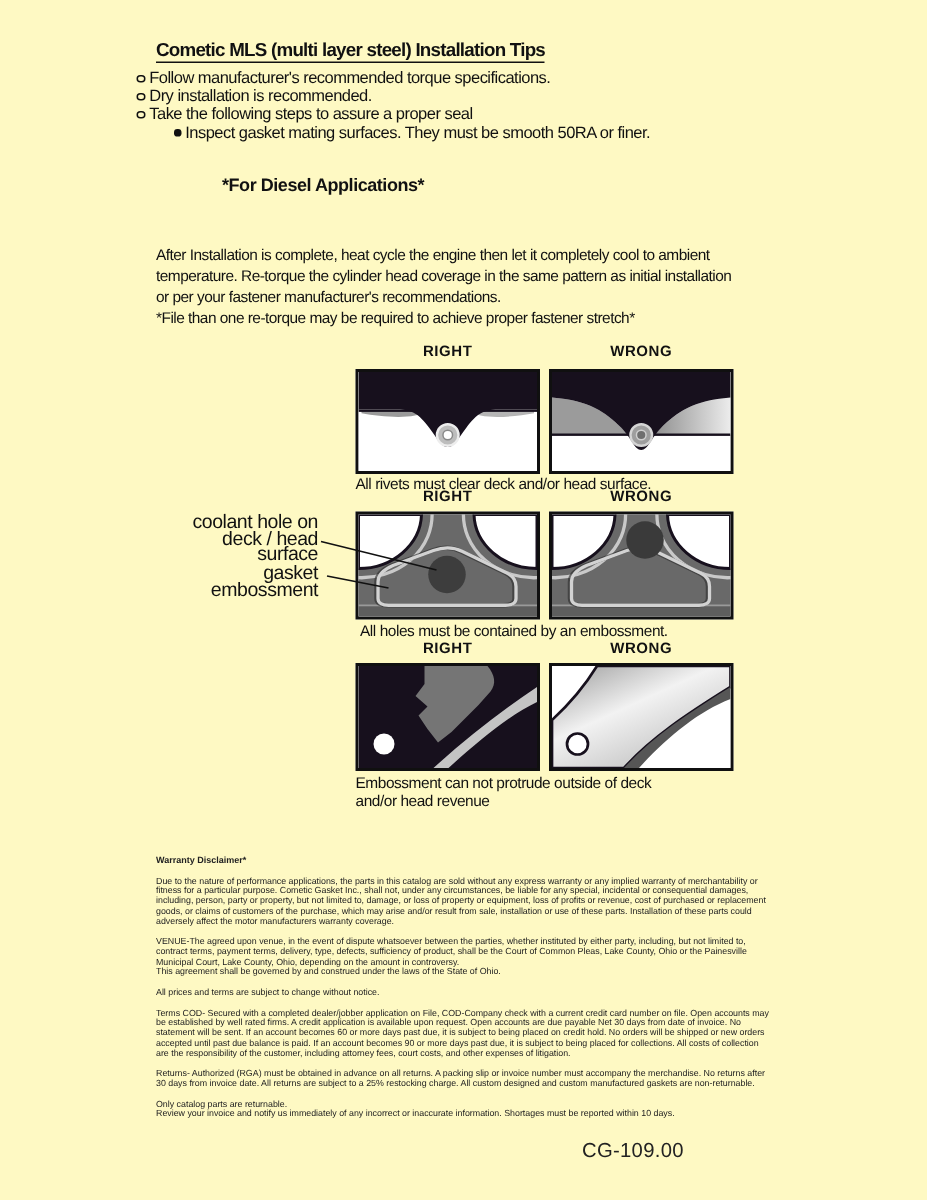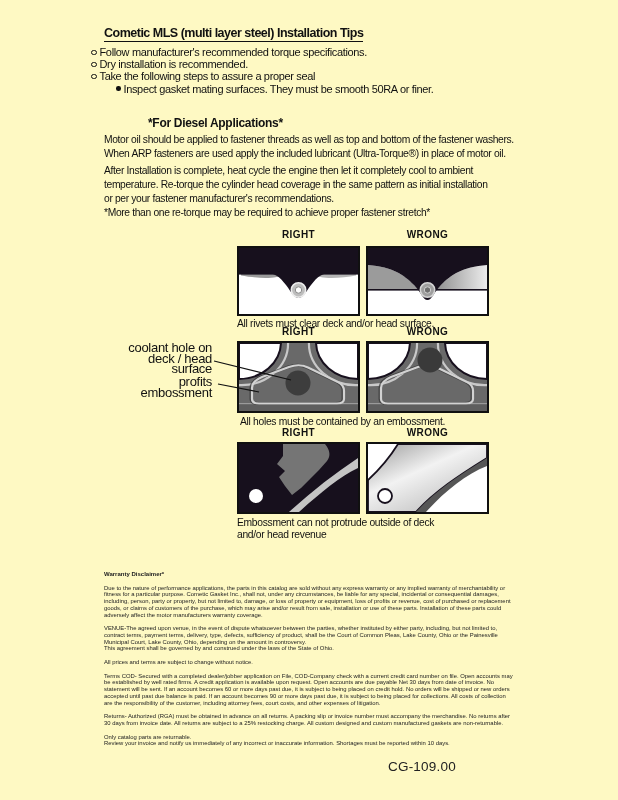--- a/index.html
+++ b/index.html
@@ -48,26 +48,24 @@
   <div class="brow" style="left:91px;top:70px">
     <span class="dot-o"></span>
     <span class="txt">Take the following steps to assure a proper seal</span>
   </div>
   <div class="brow" style="left:116px;top:83px">
     <span class="dot-f"></span>
     <span class="txt">Inspect gasket mating surfaces.  They must be smooth 50RA or finer.</span>
   </div>
 
   <div class="diesel-h">*For Diesel Applications*</div>
-  <div class="para body-txt" style="top:133px">Motor oil should be applied to fastener threads as well as top and bottom of the fastener washers.
-When ARP fasteners are used apply the included lubricant (Ultra-Torque®) in place of motor oil.</div>
   <div class="para body-txt" style="top:164px">After Installation is complete, heat cycle the engine then let it completely cool to ambient
 temperature. Re-torque the cylinder head coverage in the same pattern as initial installation
 or per your fastener manufacturer's recommendations.</div>
-  <div class="para body-txt" style="top:206px">*More than one re-torque may be required to achieve proper fastener stretch*</div>
+  <div class="para body-txt" style="top:206px">*File than one re-torque may be required to achieve proper fastener stretch*</div>
 
   <div class="rw-label" style="left:237px;top:229px">RIGHT</div>
   <div class="rw-label" style="left:366px;top:229px">WRONG</div>
 
   <div class="panel" style="left:237px;top:246px;height:70px">
     <svg viewBox="0 0 119 66">
       <rect width="119" height="66" fill="#ffffff"></rect>
       <path d="M2,26 L46,26 C37,32 16,30 2,27.5 Z" fill="#9a9a9a"></path>
       <path d="M117,26 L73,26 C82,32 103,30 117,27.5 Z" fill="#b5b5b5"></path>
       <rect x="0" y="25" width="119" height="1.6" fill="#17101d"></rect>
@@ -95,21 +93,21 @@
     </svg>
   </div>
 
   <div class="caption" style="left:237px;top:318px">All rivets must clear deck and/or head surface.</div>
 
   <div class="rw-label" style="left:237px;top:326px">RIGHT</div>
   <div class="rw-label" style="left:366px;top:326px">WRONG</div>
 
   <div class="anno" style="left:110px;top:343px;width:102px">coolant hole on
 deck / head surface</div>
-  <div class="anno" style="left:110px;top:377px;width:102px">profits embossment</div>
+  <div class="anno" style="left:110px;top:377px;width:102px">gasket embossment</div>
 
   <div class="panel" style="left:237px;top:341px;height:72px">
     <svg viewBox="0 0 119 68">
       <rect width="119" height="68" fill="#696969"></rect>
       <rect x="0" y="61" width="119" height="7" fill="#5e5e5e"></rect>
       <rect x="0" y="60" width="119" height="1.2" fill="#9a9a9a"></rect>
       <path d="M49,-2 A47,42 0 0 1 -2,42" fill="none" stroke="#c9c9c9" stroke-width="2.2"></path>
       <path d="M0,0 L42,0 A42,37 0 0 1 0,36 Z" fill="#ffffff" stroke="#17101d" stroke-width="2"></path>
       <path d="M70,-2 A47,42 0 0 0 121,42" fill="none" stroke="#c9c9c9" stroke-width="2.2"></path>
       <path d="M119,0 L77,0 A42,37 0 0 0 119,36 Z" fill="#ffffff" stroke="#17101d" stroke-width="2"></path>

